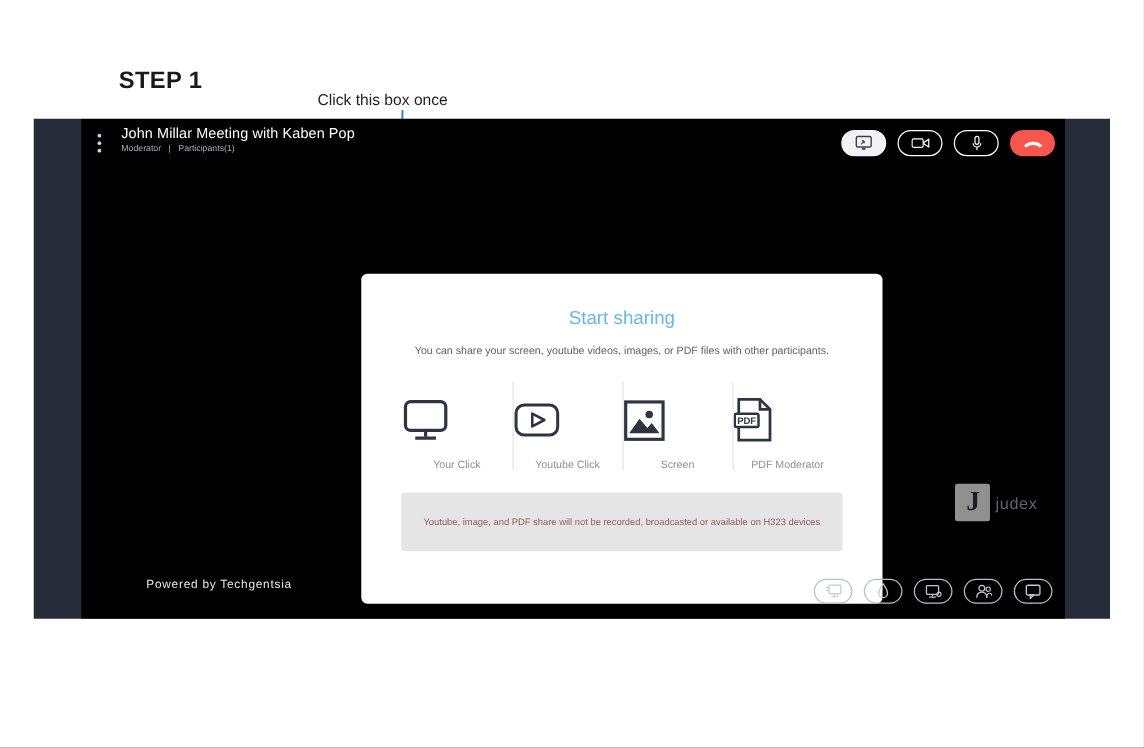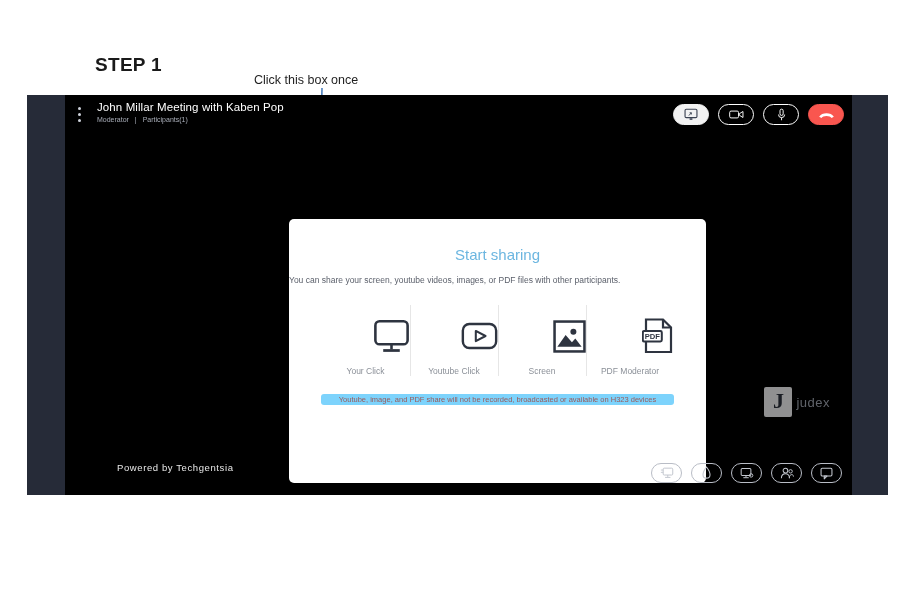--- a/index.html
+++ b/index.html
@@ -153,21 +153,21 @@
     border-radius: 5px;
     margin-top: 36px;
   }
   .modal-title {
     text-align: center;
     color: #6cb6e0;
     font-size: 15px;
     margin-top: 27px;
   }
   .modal-sub {
-    text-align: left;
+    text-align: center;
     color: #5a5f6a;
     font-size: 8.5px;
     margin-top: 12px;
   }
   .options {
     display: flex;
     justify-content: center;
     margin-top: 20px;
   }
   .option {
@@ -175,33 +175,33 @@
     padding: 8px 0 0 0;
     text-align: center;
     box-sizing: border-box;
     cursor: pointer;
   }
   .option + .option { border-left: 1px solid #e6e6e6; }
   .opt-ico {
     height: 46px;
     display: flex;
     align-items: center;
-    justify-content: flex-end;
+    justify-content: flex-start;
   }
   .opt-label {
     margin-top: 7px;
     font-size: 8.5px;
     color: #8b9098;
   }
   .notice {
     margin: 18px 32px 0 32px;
-    background: #7dd3fc;
+    background: #e5e5e5;
     border-radius: 3px;
     text-align: center;
-    padding: 1px 6px;
+    padding: 19px 6px;
     color: #9a5a5a;
     font-size: 7.5px;
   }
 
   
   .powered {
     position: absolute;
     left: 52px;
     bottom: 22px;
     color: #e8e8e8;

